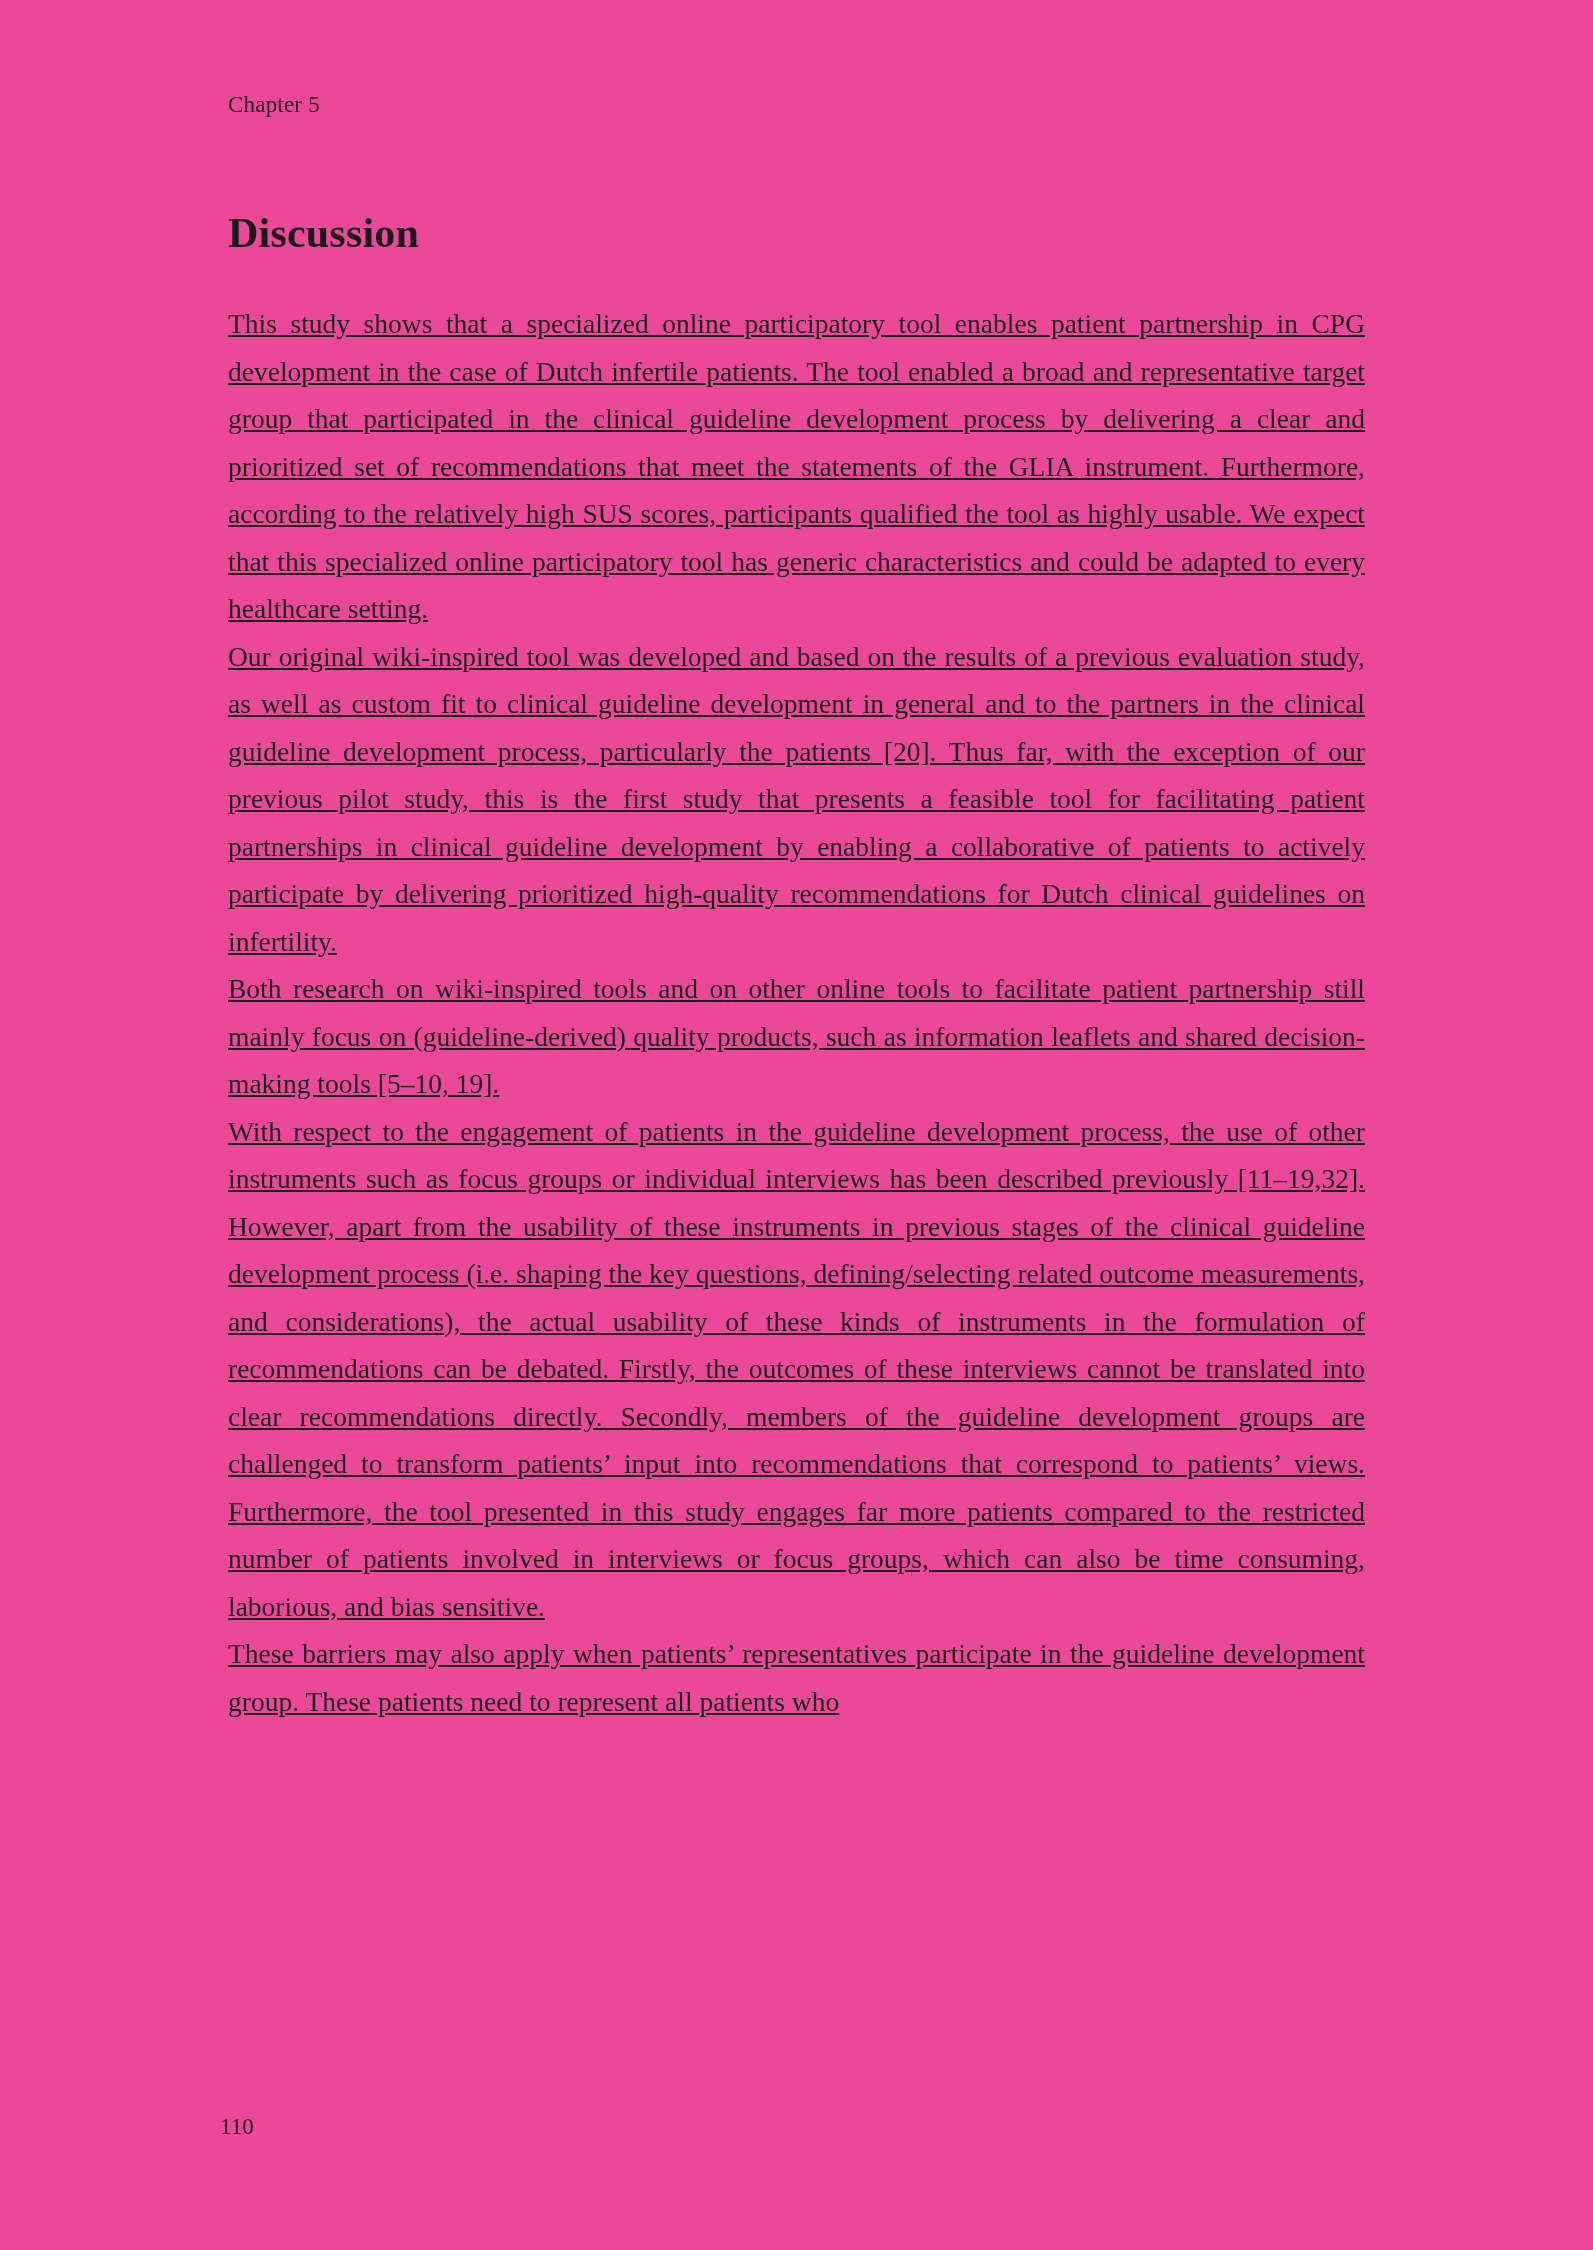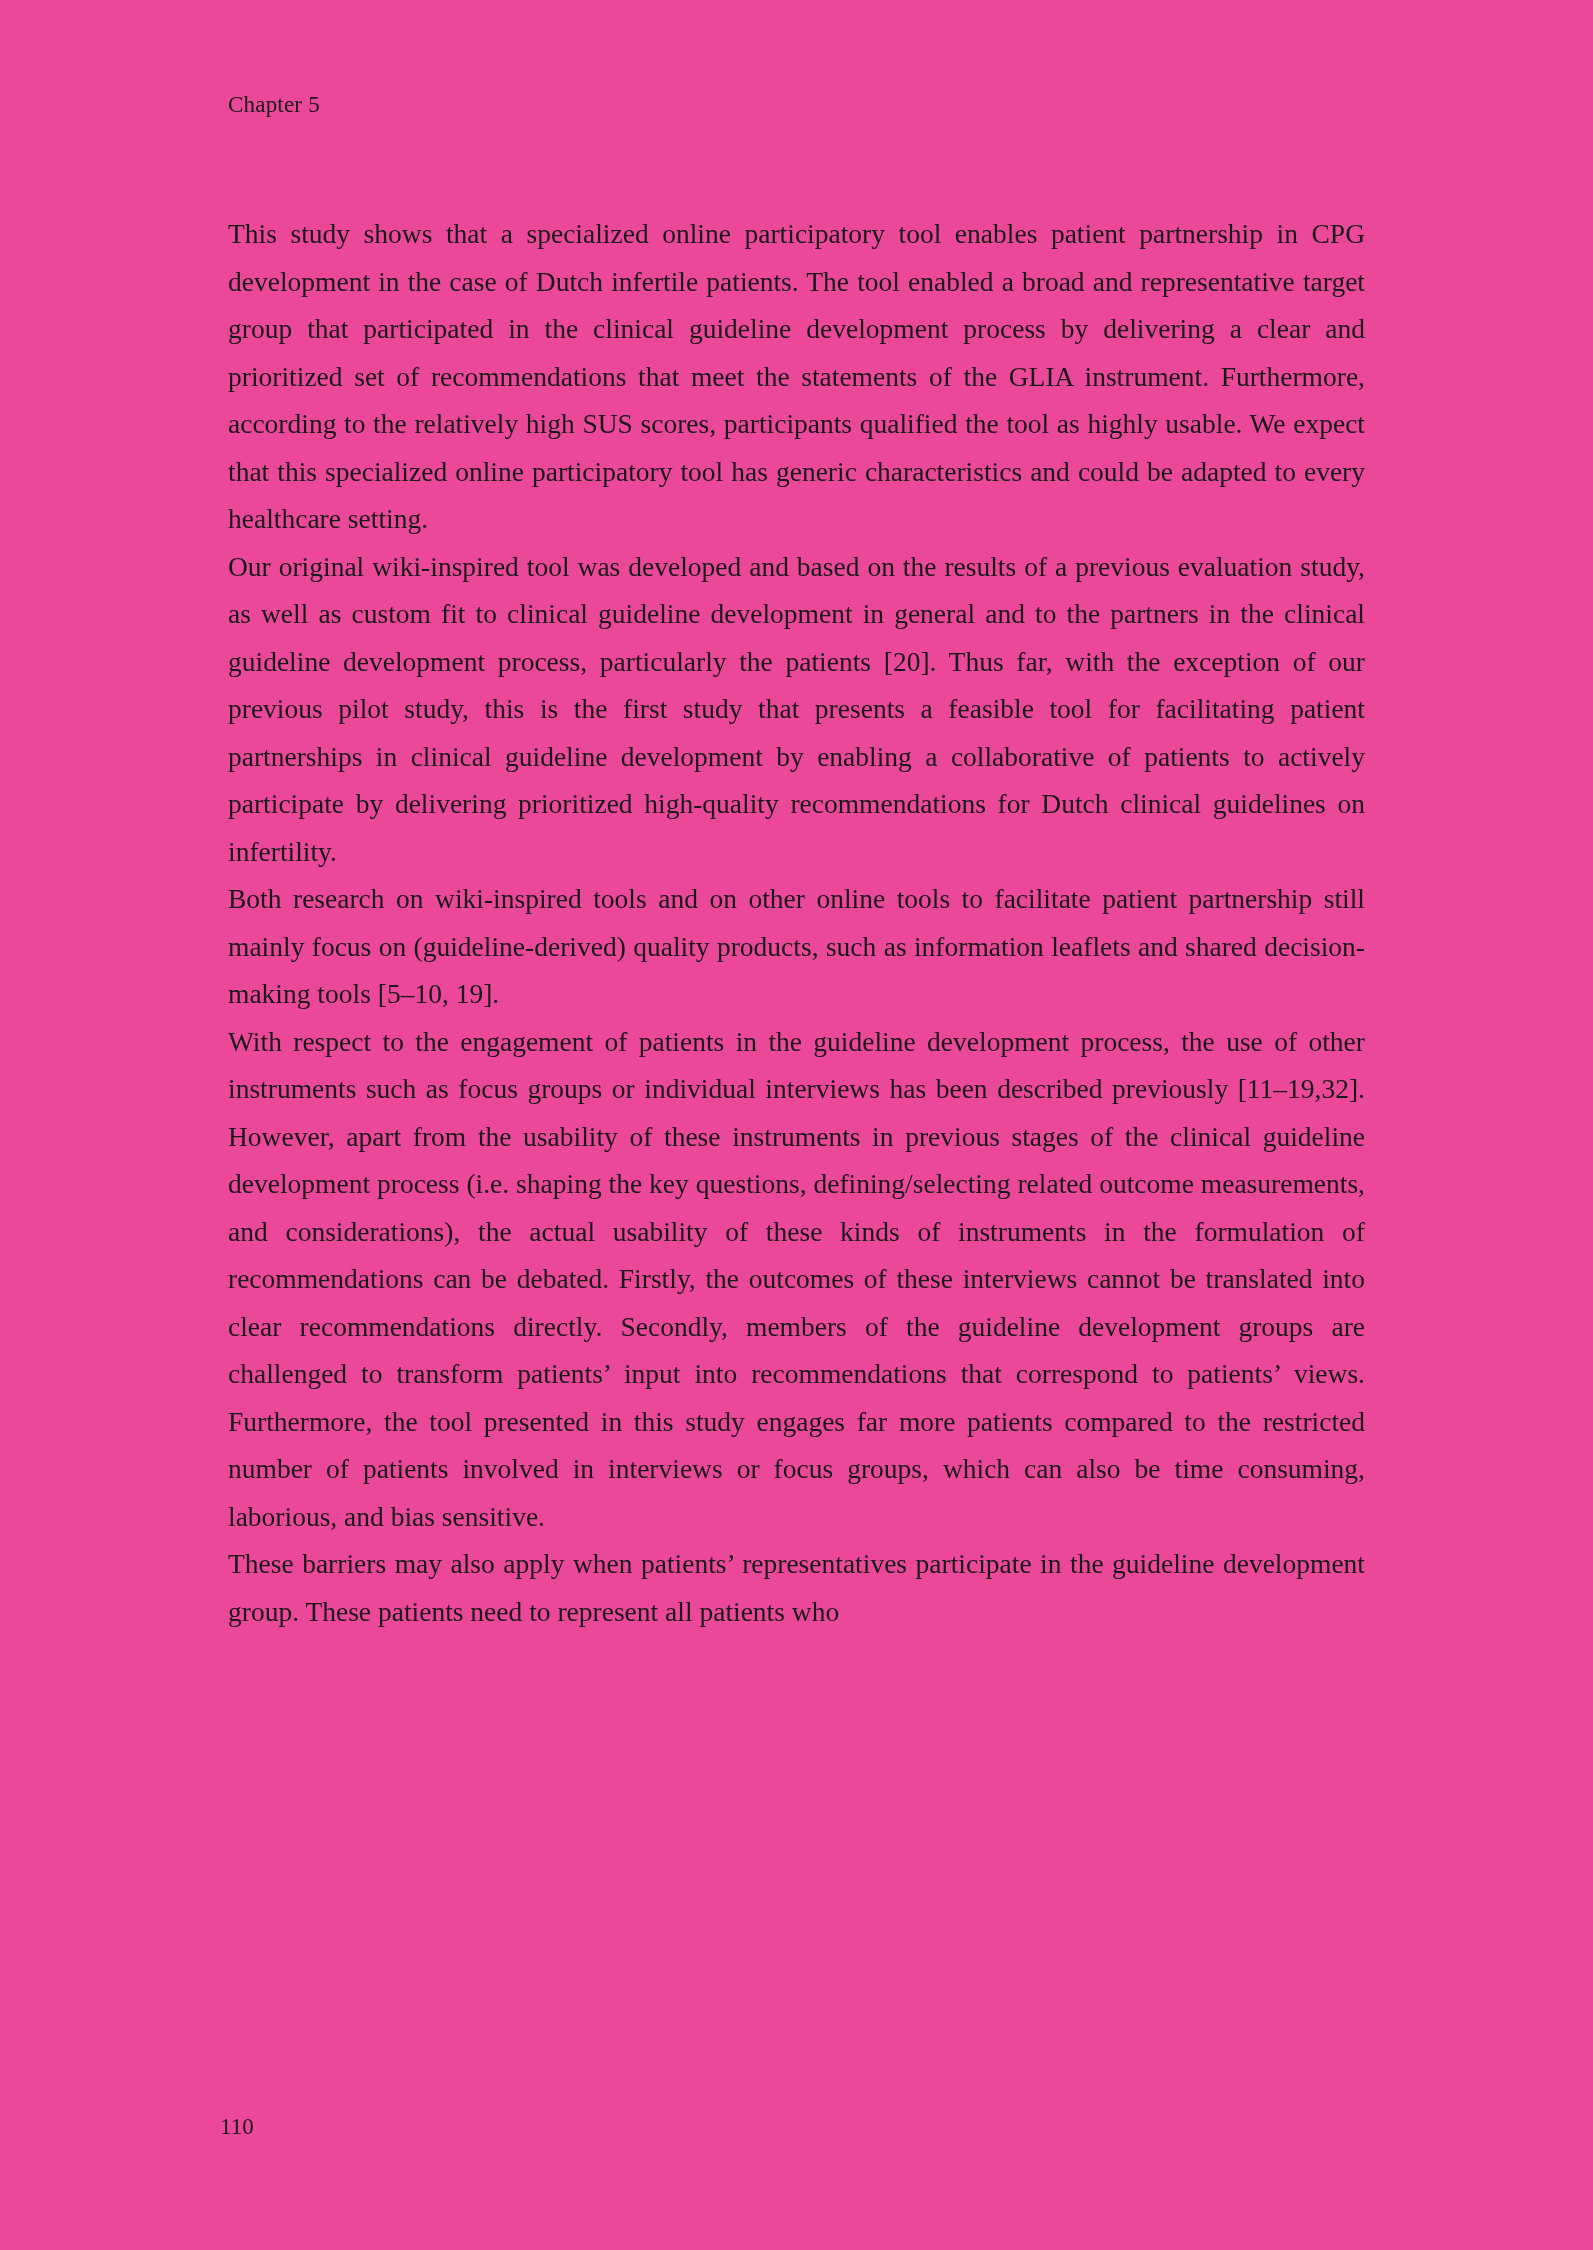--- a/index.html
+++ b/index.html
@@ -37,39 +37,41 @@
     letter-spacing: 0.2px;
     line-height: 1.1;
   }
   p.body-par {
     margin: 0;
     font-size: 27.5px;
     line-height: 47.5px;
     text-align: justify;
     text-justify: inter-word;
     hyphens: none;
+    text-decoration: underline;
   }
   .folio {
     position: absolute;
     left: 220px;
     top: 2094px;
     font-size: 23px;
     color: #1a1a1a;
     margin-top: 20px;
   }
 </style>
 </head>
 <body>
 
 <div class="page">
 
   <div class="running-head">Chapter 5</div>
 
   <div class="content">
 
+    <h1 class="section-title">Discussion</h1>
 
     <p class="body-par">This study shows that a specialized online participatory tool enables patient partnership in CPG development in the case of Dutch infertile patients. The tool enabled a broad and representative target group that participated in the clinical guideline development process by delivering a clear and prioritized set of recommendations that meet the statements of the GLIA instrument. Furthermore, according to the relatively high SUS scores, participants qualified the tool as highly usable. We expect that this specialized online participatory tool has generic characteristics and could be adapted to every healthcare setting.</p>
 
     <p class="body-par">Our original wiki-inspired tool was developed and based on the results of a previous evaluation study, as well as custom fit to clinical guideline development in general and to the partners in the clinical guideline development process, particularly the patients [20]. Thus far, with the exception of our previous pilot study, this is the first study that presents a feasible tool for facilitating patient partnerships in clinical guideline development by enabling a collaborative of patients to actively participate by delivering prioritized high-quality recommendations for Dutch clinical guidelines on infertility.</p>
 
     <p class="body-par">Both research on wiki-inspired tools and on other online tools to facilitate patient partnership still mainly focus on (guideline-derived) quality products, such as information leaflets and shared decision-making tools [5–10, 19].</p>
 
     <p class="body-par">With respect to the engagement of patients in the guideline development process, the use of other instruments such as focus groups or individual interviews has been described previously [11–19,32]. However, apart from the usability of these instruments in previous stages of the clinical guideline development process (i.e. shaping the key questions, defining/selecting related outcome measurements, and considerations), the actual usability of these kinds of instruments in the formulation of recommendations can be debated. Firstly, the outcomes of these interviews cannot be translated into clear recommendations directly. Secondly, members of the guideline development groups are challenged to transform patients’ input into recommendations that correspond to patients’ views. Furthermore, the tool presented in this study engages far more patients compared to the restricted number of patients involved in interviews or focus groups, which can also be time consuming, laborious, and bias sensitive.</p>
 
     <p class="body-par">These barriers may also apply when patients’ representatives participate in the guideline development group. These patients need to represent all patients who</p>

